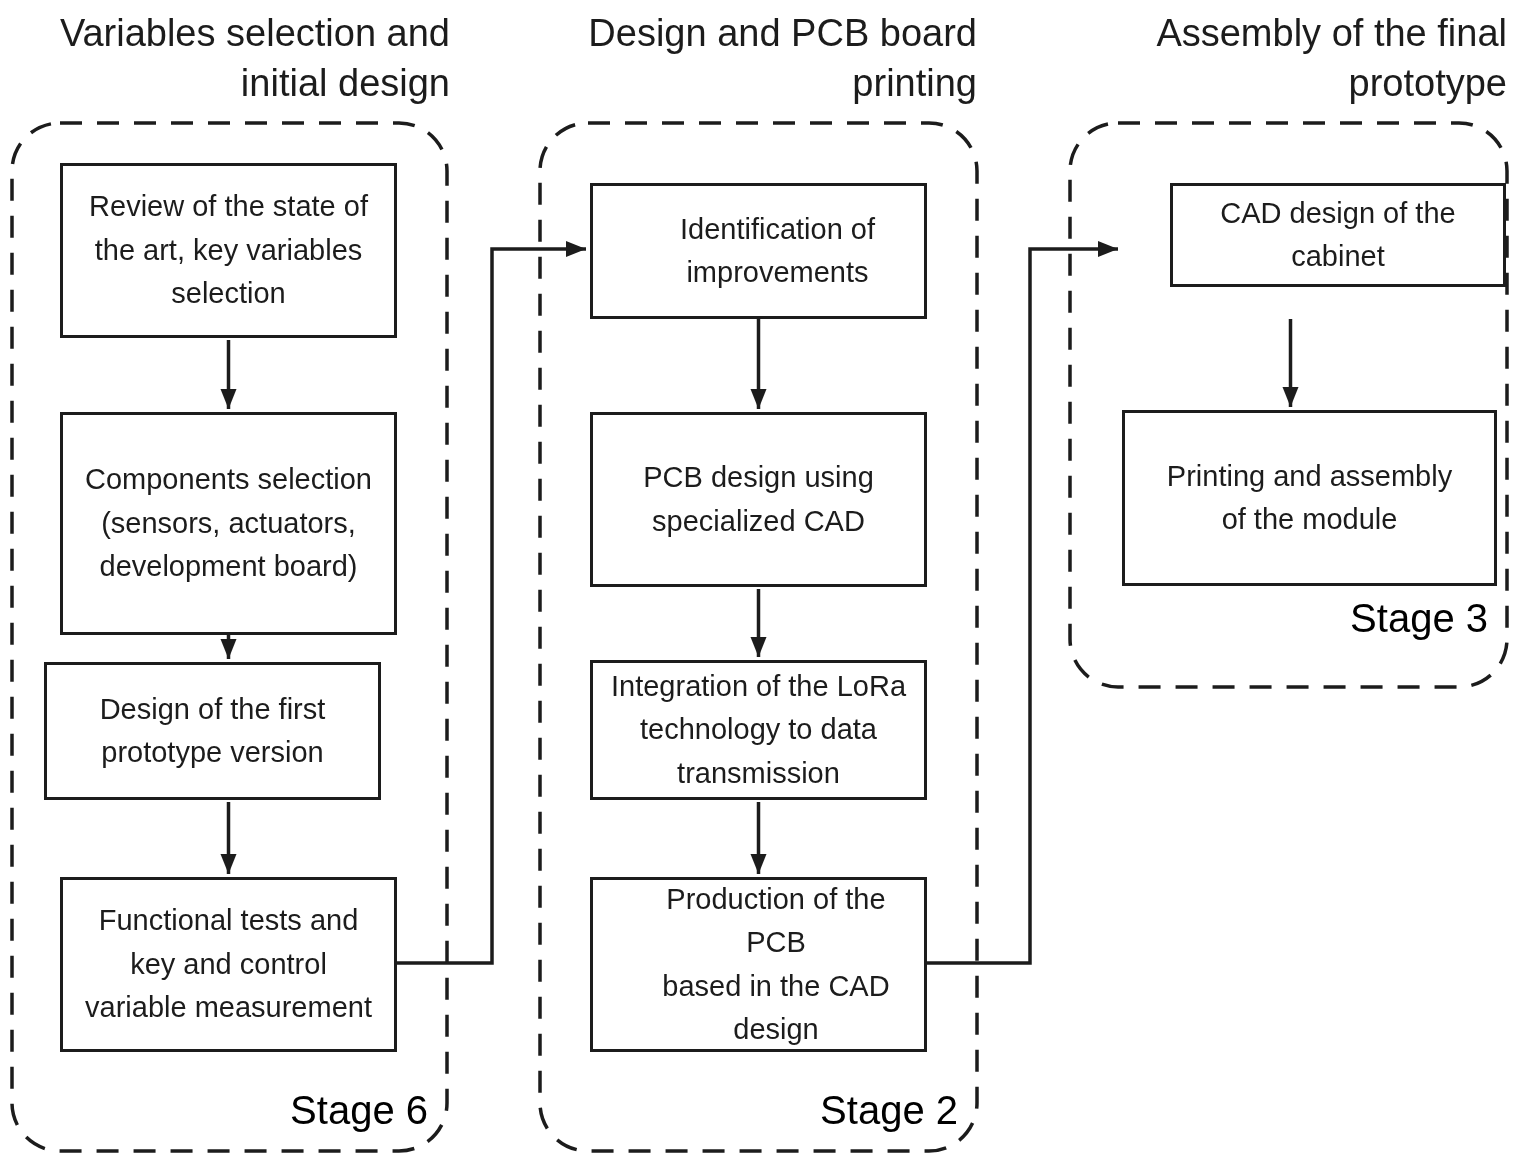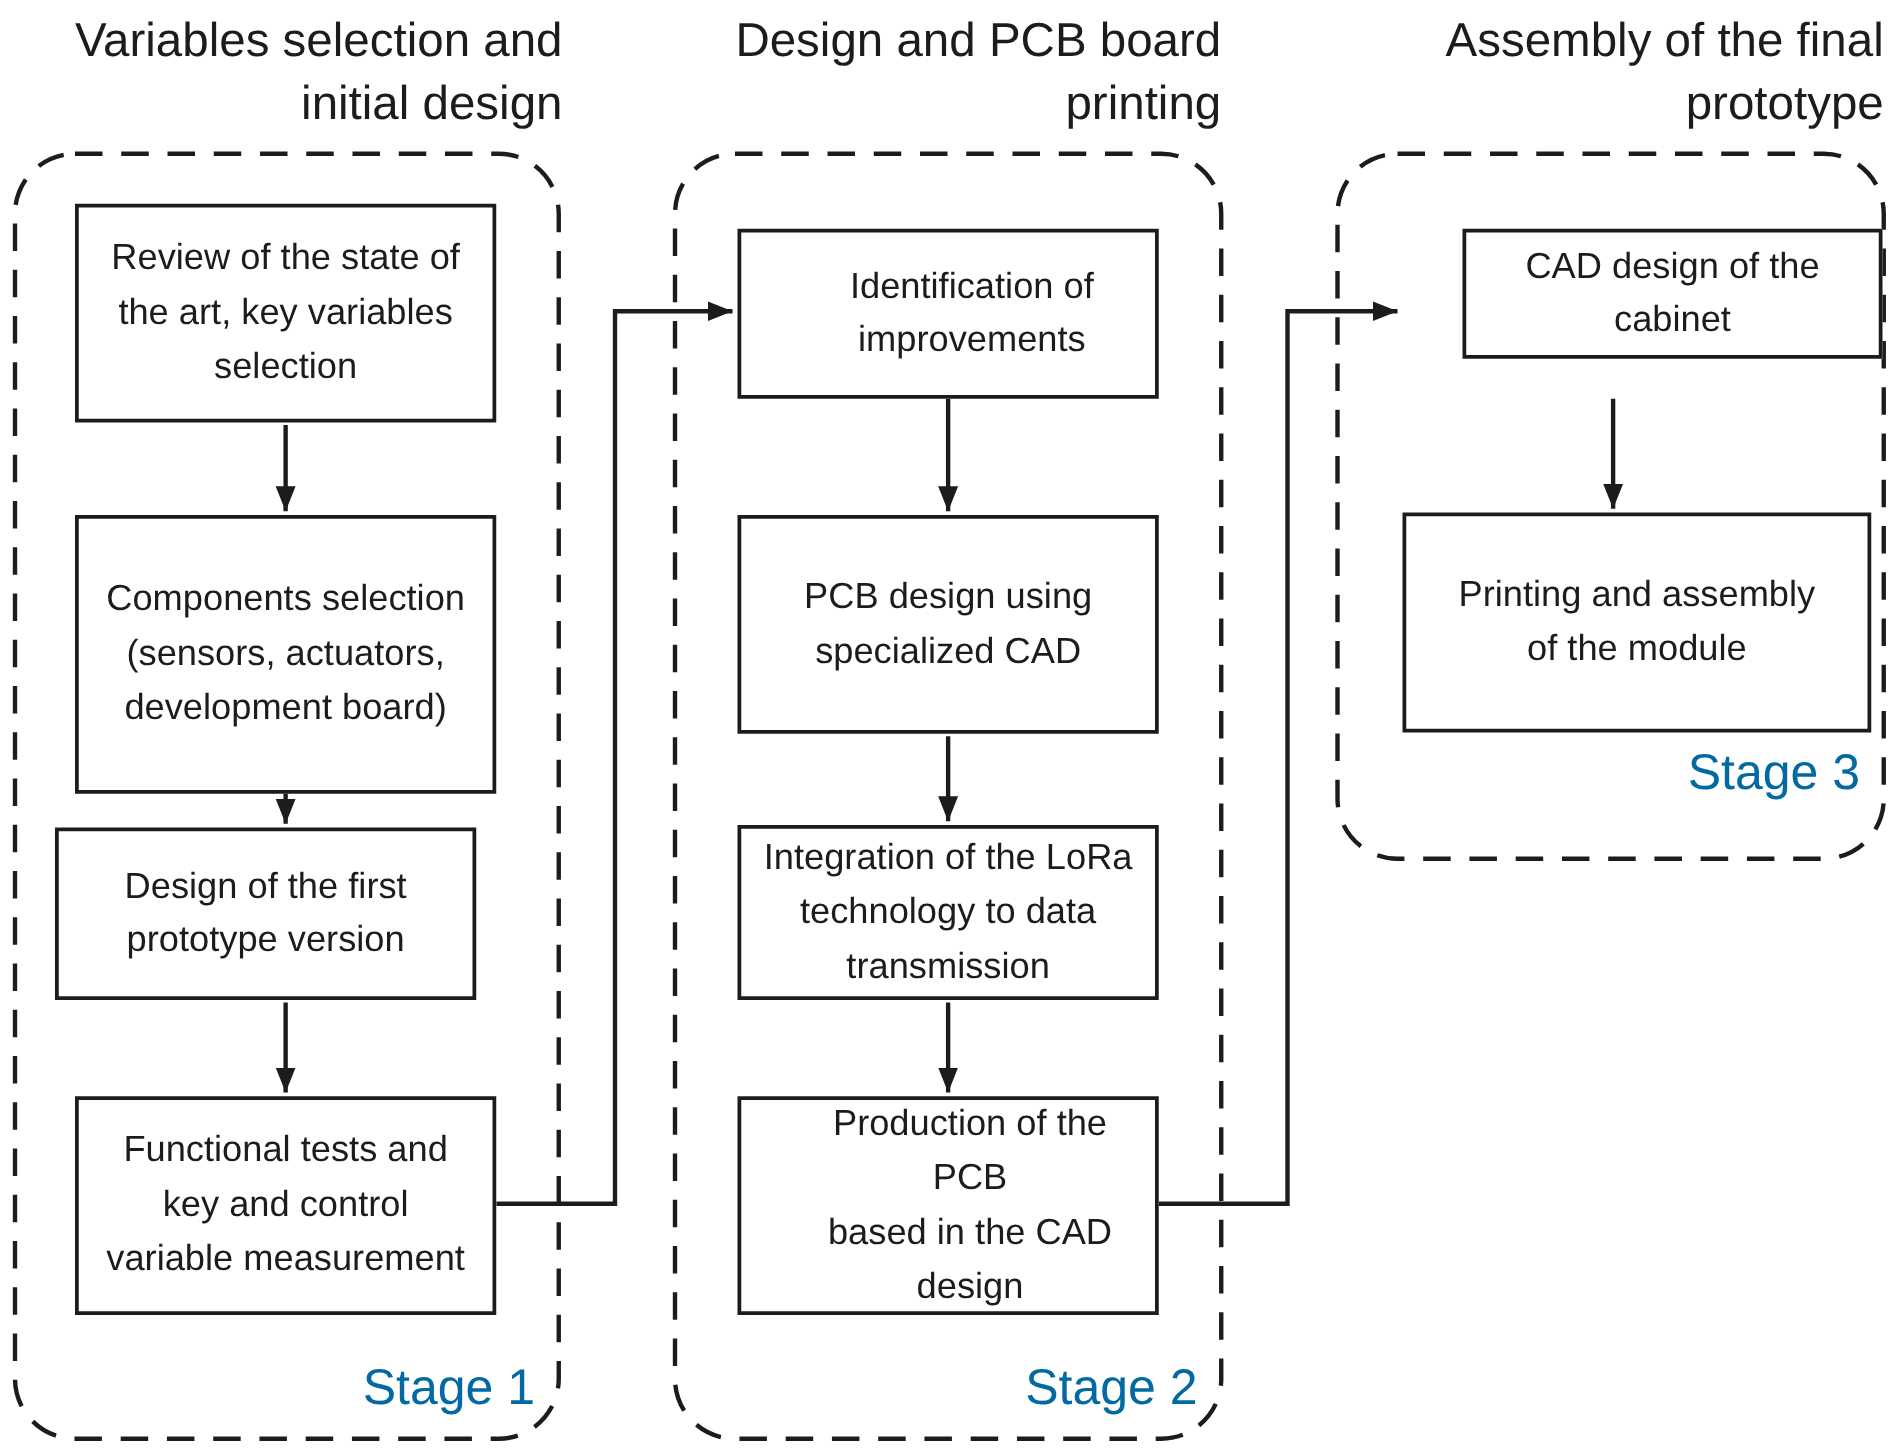--- a/index.html
+++ b/index.html
@@ -38,21 +38,21 @@
     font-size: 29px;
     line-height: 1.5;
     white-space: pre-line;
     padding: 4px 6px;
   }
   .stage-label {
     position: absolute;
     width: 220px;
     text-align: right;
     font-size: 40px;
-    color: #0369a1;
+    color: #000000;
   }
 </style>
 </head>
 <body>
 
 <div class="canvas">
 
   <svg class="overlay" viewBox="0 0 1514 1164" xmlns="http://www.w3.org/2000/svg">
     <defs>
       <marker id="ah" markerWidth="22" markerHeight="18" refX="20" refY="8" orient="auto" markerUnits="userSpaceOnUse">
@@ -107,17 +107,17 @@
 transmission</div>
   <div class="node" style="left:590px; top:877px; width:337px; height:175px;padding-left:41px;">Production of the PCB
 based in the CAD
 design</div>
 
   <div class="node" style="left:1122px; top:183px; width:336px; height:104px;margin-left:48px;">CAD design of the
 cabinet</div>
   <div class="node" style="left:1122px; top:410px; width:375px; height:176px;">Printing and assembly
 of the module</div>
 
-  <div class="stage-label" style="left:208px; top:1088px;">Stage 1</div>
+  <div class="stage-label" style="left:208px; top:1088px;">Stage 6</div>
   <div class="stage-label" style="left:738px; top:1088px;">Stage 2</div>
   <div class="stage-label" style="left:1268px; top:596px;">Stage 3</div>
 
 </div>
 
 </body></html>

